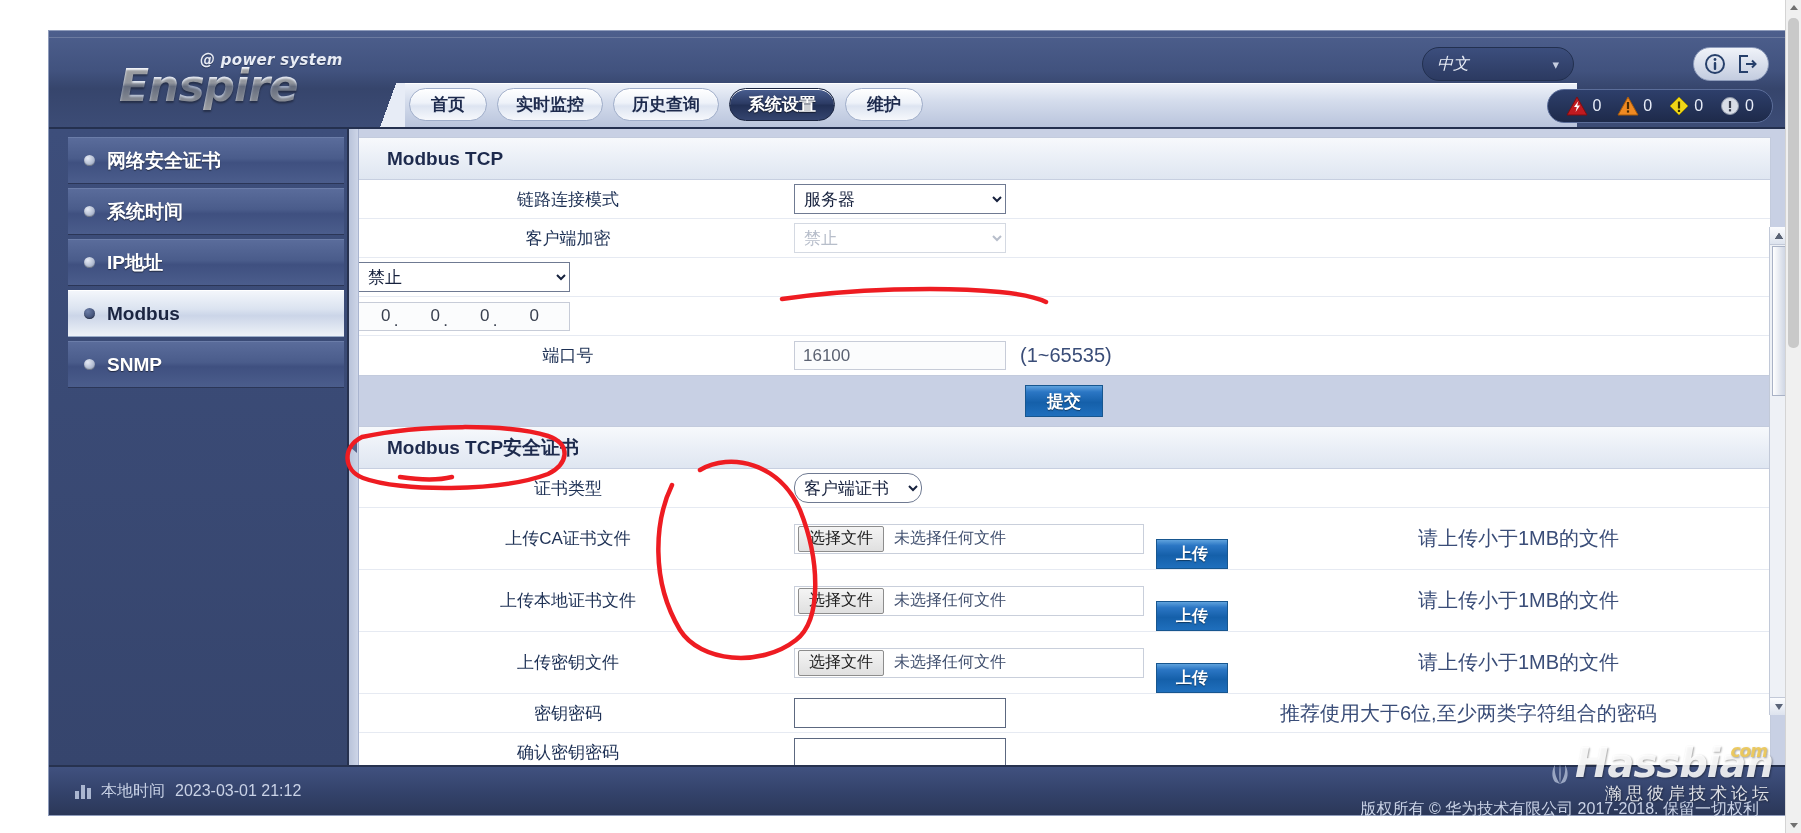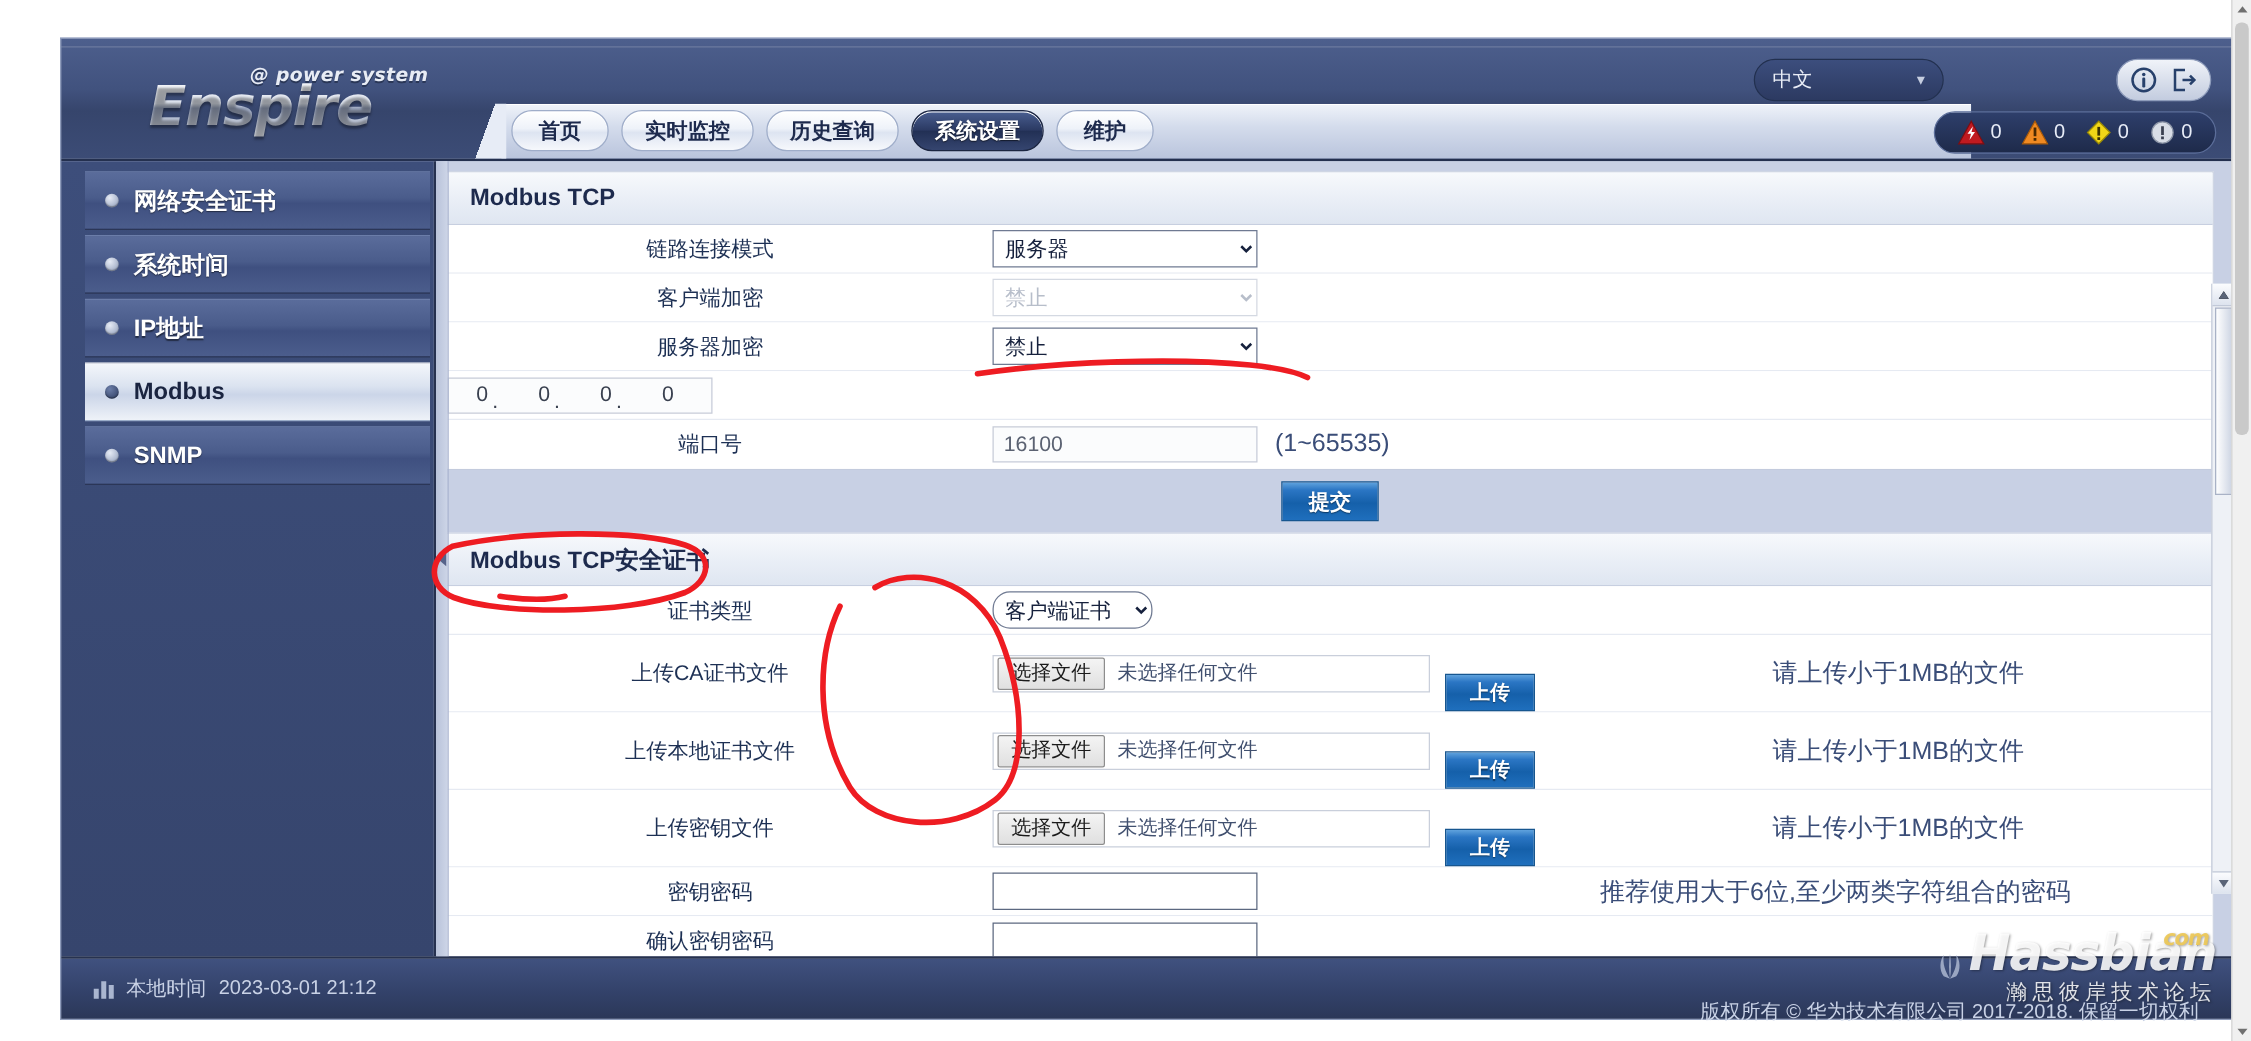--- a/index.html
+++ b/index.html
@@ -76,25 +76,25 @@
     white-space:nowrap;
   }
   .tab.active {
     background:linear-gradient(180deg,#4a5f91 0%, #2b3a63 48%, #223055 52%, #35456f 100%);
     color:#ffffff; border:1px solid #1b2540;
     text-shadow:0 1px 1px rgba(0,0,0,.6);
   }
 
   
   .lang-select {
-    position:absolute; right:232px; top:16px; width:152px; height:34px;
+    position:absolute; right:213px; top:16px; width:152px; height:34px;
     background:linear-gradient(180deg,#3c4e7d,#2c3a61);
     border:1px solid #22304f; border-radius:17px;
     display:flex; align-items:center; padding:0 14px;
-    color:#e9edf6; font-size:16px;
+    color:#e9edf6; font-size:16px;font-style:italic;
   }
   .lang-select .chev { margin-left:auto; font-size:13px; color:#c6cee0; }
   .userbar {
     position:absolute; right:18px; top:16px; height:34px; width:auto;
     display:flex; align-items:center; gap:2px;
     background:linear-gradient(180deg,#f0f3f9,#c3ccdf);
     border:1px solid #8e9cbb; border-radius:17px; padding:2px 6px;
   }
   .ubtn {
     width:30px; height:28px; display:flex; align-items:center; justify-content:center;
@@ -164,21 +164,21 @@
     border-top:6px solid transparent; border-bottom:6px solid transparent;
     border-right:7px solid #56638a;
   }
 
   .panel {
     background:#ffffff;
     border:1px solid #c3cbdd;
     margin-bottom:0;
   }
   .panel-head {
-    height:42px; display:flex; align-items:center; padding-left:18px;
+    height:42px; display:flex; align-items:center; padding-left:29px;
     background:linear-gradient(180deg,#f7f9fc 0%,#e9eef6 55%,#dfe6f1 100%);
     border-bottom:1px solid #c7cfe0;
     font-size:19px; font-weight:700; color:#1d2a4d;
   }
   .frow {
     display:flex; align-items:center; min-height:39px;
     border-bottom:1px solid #e6eaf2; background:#fff;
   }
   .frow:last-child { border-bottom:none; }
   .flabel {
@@ -440,21 +440,20 @@
           <div class="frow">
             <div class="flabel">客户端加密</div>
             <div class="fctrl">
               <select class="styled" disabled="">
                 <option>禁止</option>
               </select>
             </div>
           </div>
 
           <div class="frow">
-            <div class="flabel">服务器加密</div>
             <div class="fctrl">
               <select class="styled">
                 <option>禁止</option>
               </select>
             </div>
           </div>
 
           <div class="frow">
             <div class="fctrl">
               <div class="ipbox">

